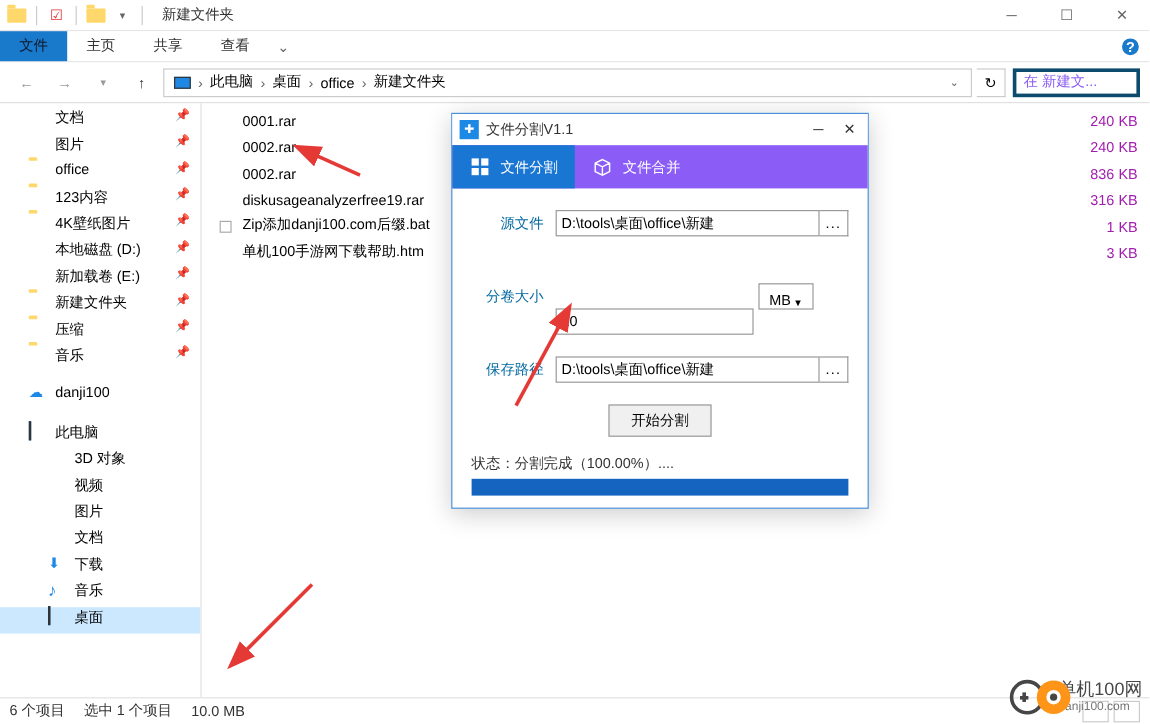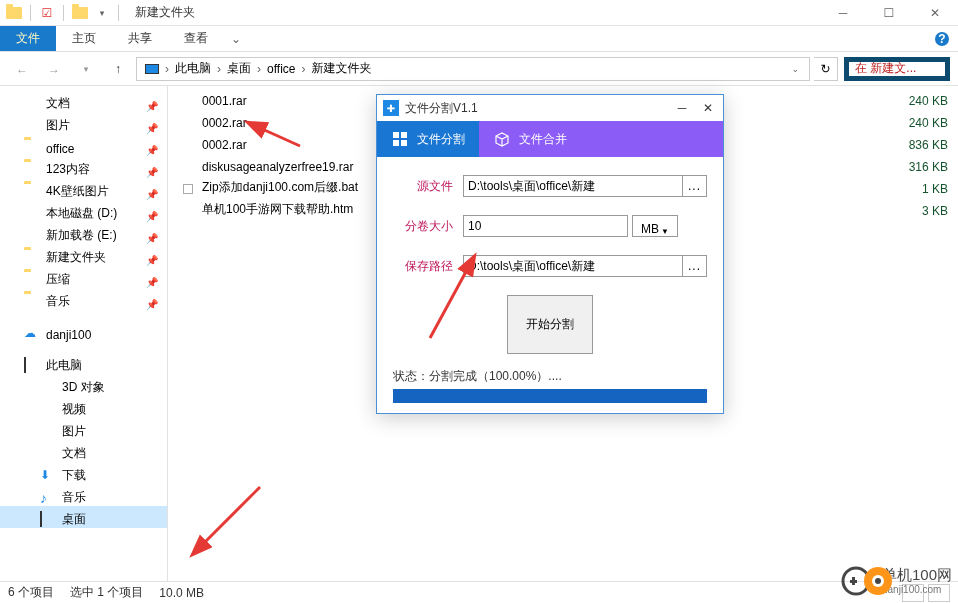--- a/index.html
+++ b/index.html
@@ -10,74 +10,74 @@
 .titlebar-icons { display: flex; align-items: center; gap: 2px; padding: 0 4px; }
 .titlebar-icon { width: 20px; height: 20px; display: flex; align-items: center; justify-content: center; }
 .titlebar-sep { width: 1px; height: 16px; background: #ccc; margin: 0 4px; }
 .titlebar-title { margin-left: 8px; color: #333; }
 .titlebar-buttons { margin-left: auto; display: flex; }
 .titlebar-btn { width: 46px; height: 26px; display: flex; align-items: center; justify-content: center; color: #666; }
 
 
 .ribbon { height: 26px; display: flex; align-items: stretch; border-bottom: 1px solid #e1e1e1; background: #fff; }
 .ribbon-tab { padding: 0 16px; display: flex; align-items: center; color: #333; cursor: pointer; }
-.ribbon-tab.file { background: #1979ca; color: #fef9c3; }
+.ribbon-tab.file { background: #1979ca; color: #0f172a; }
 .help-icon { margin-left: auto; width: 24px; display: flex; align-items: center; justify-content: center; color: #1979ca; padding-right: 8px; }
 .ribbon-expand { width: 24px; display: flex; align-items: center; justify-content: center; color: #666; }
 
 
 .addressbar { height: 34px; display: flex; align-items: center; padding: 4px 8px; gap: 4px; background: #fff; border-bottom: 1px solid #e1e1e1; }
 .nav-btn { width: 28px; height: 26px; display: flex; align-items: center; justify-content: center; color: #999; }
 .nav-btn.enabled { color: #333; }
 .breadcrumb { flex: 1; height: 24px; border: 1px solid #ccc; display: flex; align-items: center; padding: 0 4px; background: #fff; }
 .breadcrumb-item { display: flex; align-items: center; padding: 0 4px; cursor: pointer; }
 .breadcrumb-sep { color: #666; padding: 0 2px; }
 .breadcrumb-end { margin-left: auto; display: flex; align-items: center; }
 .refresh-btn { width: 24px; height: 24px; border: 1px solid #ccc; border-left: none; display: flex; align-items: center; justify-content: center; }
-.search-box { width: 106px; height: 24px; border: 5px solid #0c4a6e; margin-left: 2px; padding: 0 6px; display: flex; align-items: center; color: #b91c1c; }
+.search-box { width: 106px; height: 24px; border: 3px solid #0c4a6e; margin-left: 2px; padding: 0 6px; display: flex; align-items: center; color: #8b5cf6; }
 
 
 .content { display: flex; height: 497px; }
 
 
 .tree { width: 168px; border-right: 1px solid #e1e1e1; overflow-y: auto; padding: 4px 0; position: relative; }
-.tree-item { height: 22px; display: flex; align-items: flex-end; padding-left: 24px; cursor: pointer; gap: 6px; }
+.tree-item { height: 22px; display: flex; align-items: flex-start; padding-left: 24px; cursor: pointer; gap: 6px; }
 .tree-item.selected { background: #cce8ff; }
 .tree-item.sub { padding-left: 40px; }
 .tree-icon { width: 16px; height: 16px; flex-shrink: 0; }
 .tree-label { white-space: nowrap; overflow: hidden; text-overflow: ellipsis; }
 .tree-pin { margin-left: auto; margin-right: 8px; color: #666; font-size: 10px; }
 
 
 .filelist { flex: 1; position: relative; }
 .filelist-header { height: 28px; display: flex; align-items: center; border-bottom: 1px solid #e5e5e5; padding-left: 12px; }
 .col-name { width: 400px; color: #444; }
 .file-row { height: 22px; display: flex; align-items: flex-end; padding-left: 12px; gap: 6px; cursor: pointer; }
 .file-icon { width: 16px; height: 16px; flex-shrink: 0; }
 .file-name { flex: 0 0 auto; }
-.file-size { position: absolute; right: 10px; color: #14532d; }
+.file-size { position: absolute; right: 10px; color: #a21caf; }
 
 
 .dialog { position: absolute; left: 376px; top: 94px; width: 348px; background: #fff; border: 1px solid #4a90d9; box-shadow: 0 4px 20px rgba(0,0,0,0.2); }
 .dialog-titlebar { height: 26px; background: #fff; display: flex; align-items: center; padding: 0 6px; }
 .dialog-title-icon { width: 16px; height: 16px; background: #1e88e5; display: flex; align-items: center; justify-content: center; color: #fff; font-size: 10px; margin-right: 6px; }
 .dialog-title { color: #333; }
 .dialog-buttons { margin-left: auto; display: flex; gap: 8px; }
 .dialog-btn { width: 18px; height: 18px; display: flex; align-items: center; justify-content: center; color: #333; cursor: pointer; }
 .dialog-tabs { height: 36px; background: #8b5cf6; display: flex; }
 .dialog-tab { flex: 0 0 auto; padding: 0 14px; display: flex; align-items: center; gap: 8px; color: #fff; cursor: pointer; }
 .dialog-tab.active { background: #1976d2; }
 .dialog-tab-icon { width: 18px; height: 18px; display: flex; align-items: center; justify-content: center; }
 .dialog-body { padding: 18px 16px 10px; }
 .form-row { display: flex; align-items: center; margin-bottom: 18px; }
-.form-label { width: 70px; text-align: right; padding-right: 10px; color: #be185d; }
+.form-label { width: 70px; text-align: right; padding-right: 10px; color: #0369a1; }
 .form-input { flex: 1; height: 22px; border: 1px solid #999; padding: 0 4px; background: #fff; }
 .form-browse { width: 24px; height: 22px; border: 1px solid #999; border-left: none; display: flex; align-items: center; justify-content: center; letter-spacing: 1px; cursor: pointer; }
 .form-unit { width: 46px; height: 22px; border: 1px solid #999; margin-left: 4px; display: flex; align-items: flex-end; justify-content: center; gap: 2px; cursor: pointer; }
-.form-button { display: block; margin: 0 auto 14px; padding: 20px 18px; border: 1px solid #999; background: #f0f0f0; cursor: pointer; }
+.form-button { display: block; margin: 0 auto 14px; padding: 4px 18px; border: 1px solid #999; background: #f0f0f0; cursor: pointer; }
 .status-row { color: #333; margin-bottom: 4px; }
 .progress { height: 14px; background: #1565c0; }
 
 
 .statusbar { position: absolute; bottom: 0; left: 0; right: 0; height: 22px; border-top: 1px solid #e1e1e1; display: flex; align-items: center; padding: 0 8px; gap: 16px; background: #fff; color: #333; justify-content: flex-end; }
 .statusbar-right { margin-left: auto; display: flex; gap: 4px; }
 .view-btn { width: 22px; height: 18px; border: 1px solid #ccc; }
 
 
 .watermark { position: absolute; right: 6px; bottom: 4px; display: flex; align-items: center; gap: 6px; opacity: 0.9; }
@@ -325,21 +325,21 @@
     </div>
   </div>
   <div class="dialog-body">
     <div class="form-row">
       <span class="form-label">源文件</span>
       <input class="form-input" value="D:\tools\桌面\office\新建" style="">
       <span class="form-browse">...</span>
     </div>
     <div class="form-row">
       <span class="form-label">分卷大小</span>
-      <input class="form-input" style="flex: 0 0 130px;" value="10">
+      <input class="form-input" style="flex: 0 0 130px; margin-top: 42px;" value="10">
       <span class="form-unit">
           <span>MB</span>
           <span style="font-size:8px;">▼</span>
         </span>
     </div>
     <div class="form-row">
       <span class="form-label">保存路径</span>
       <input class="form-input" value="D:\tools\桌面\office\新建" style="">
       <span class="form-browse">...</span>
     </div>

